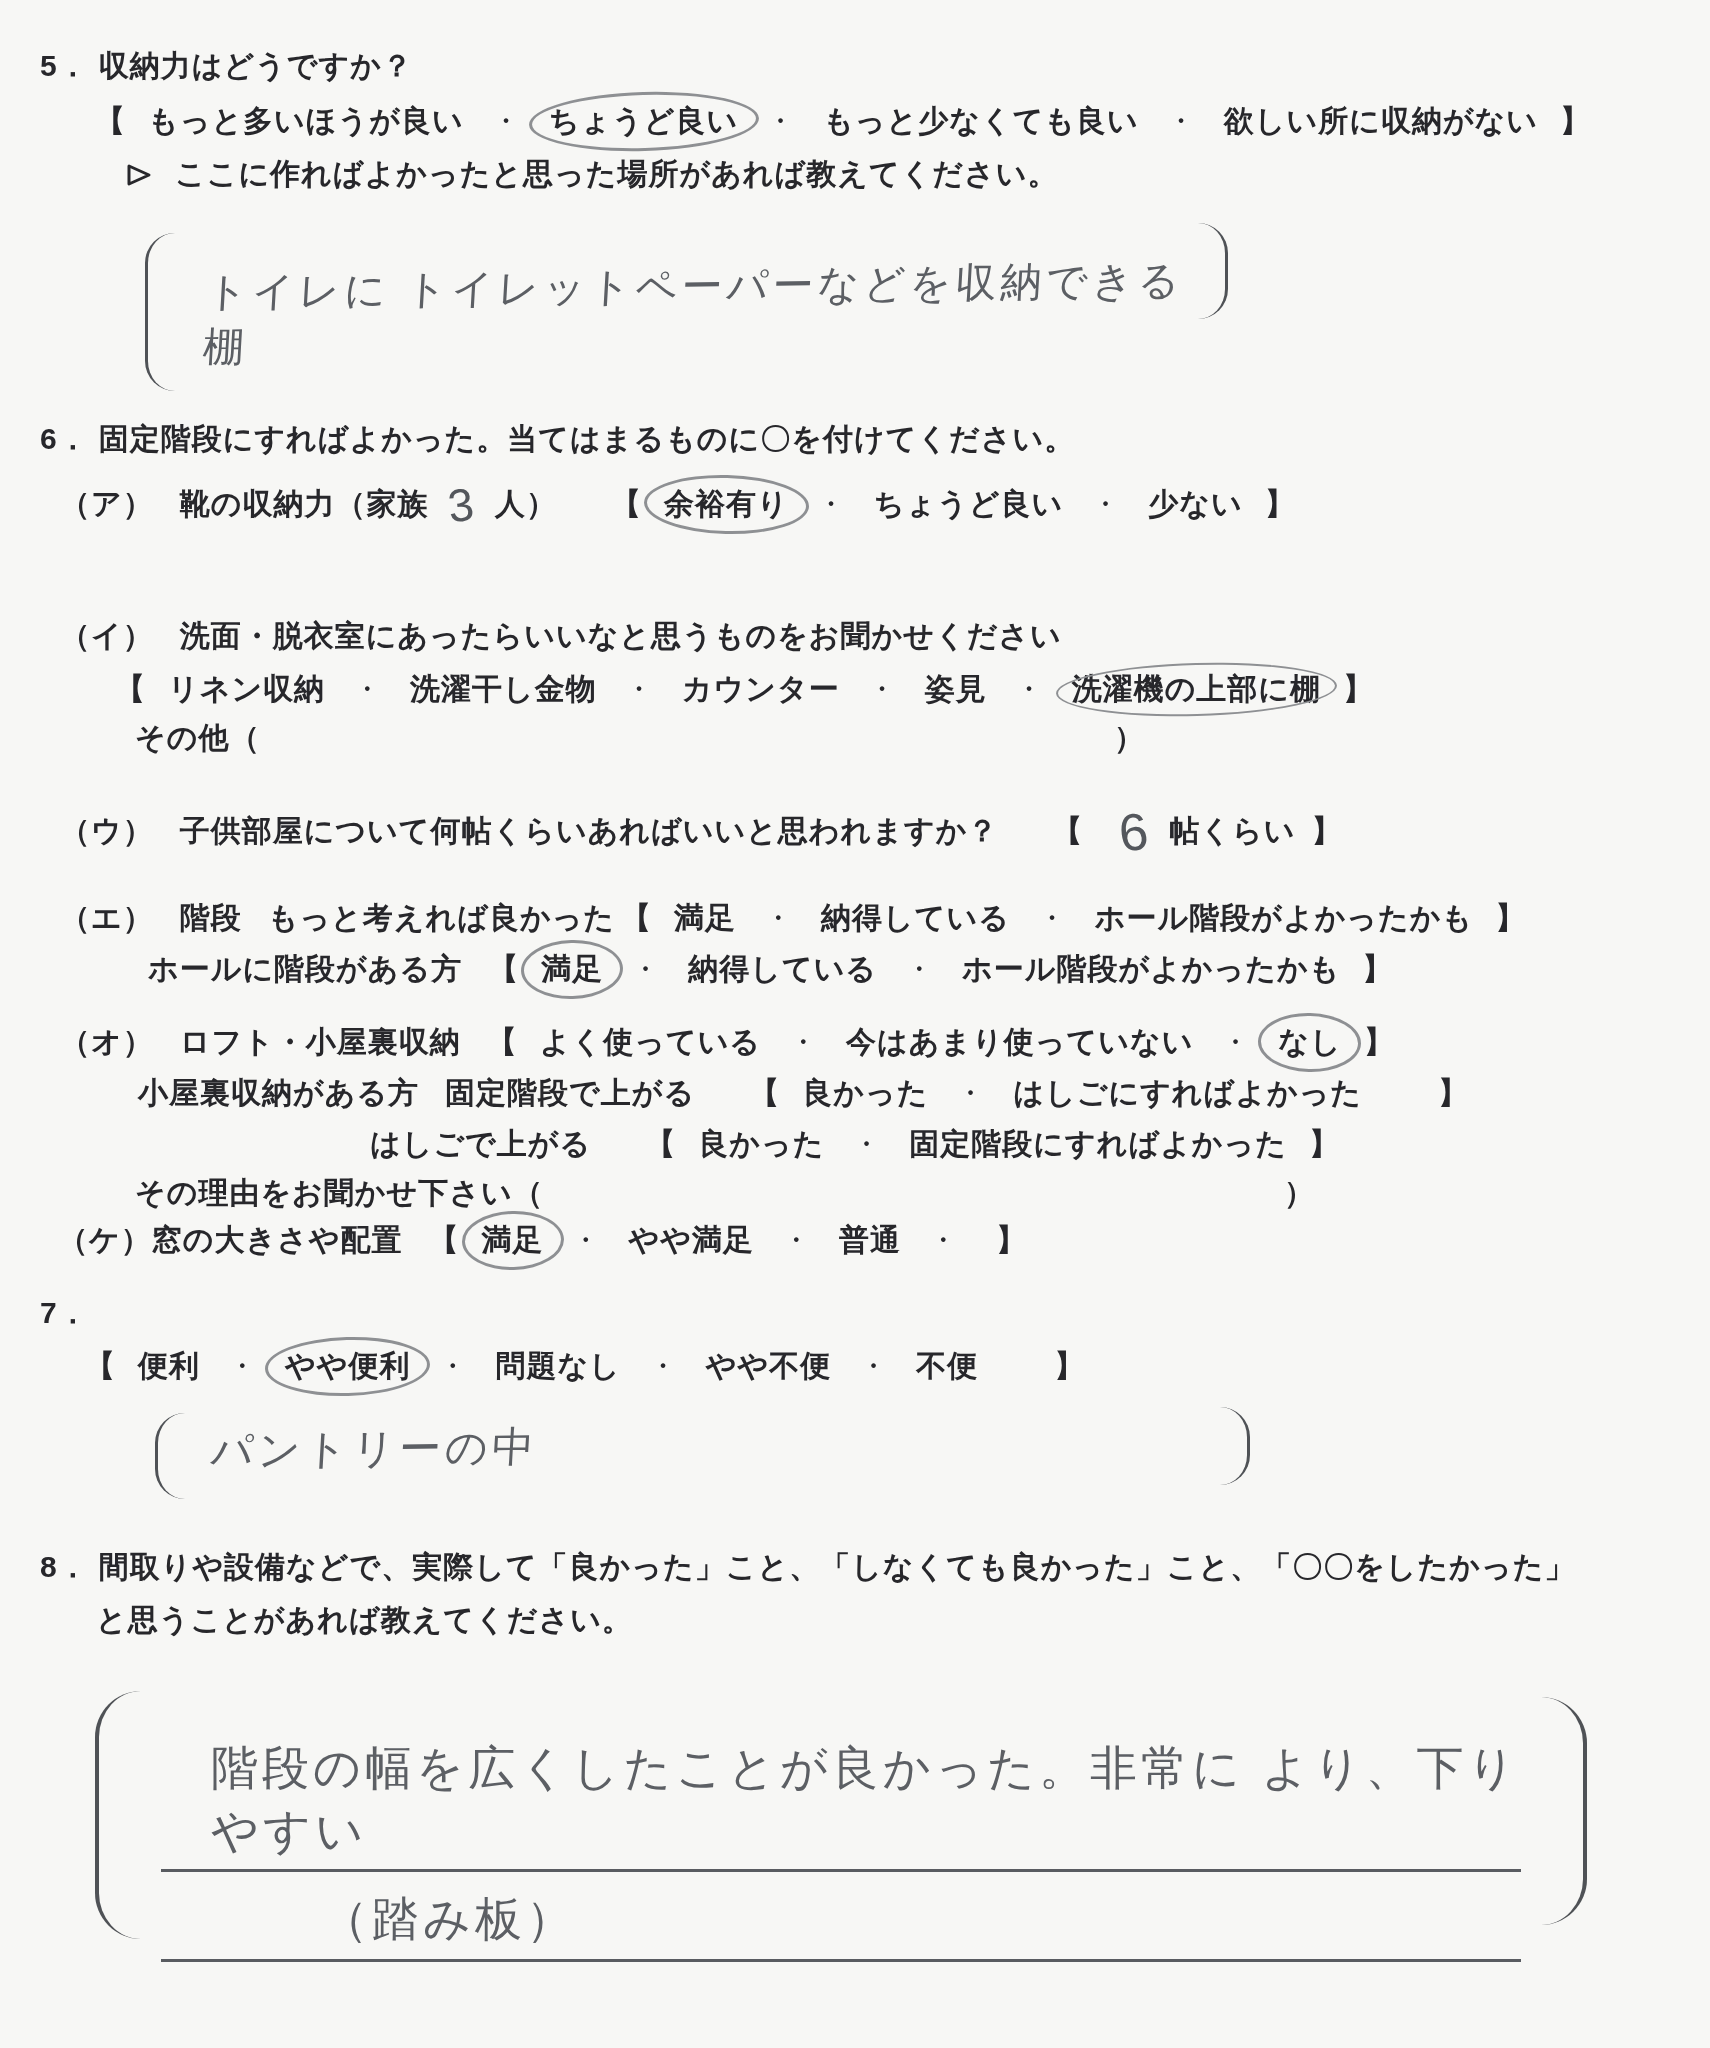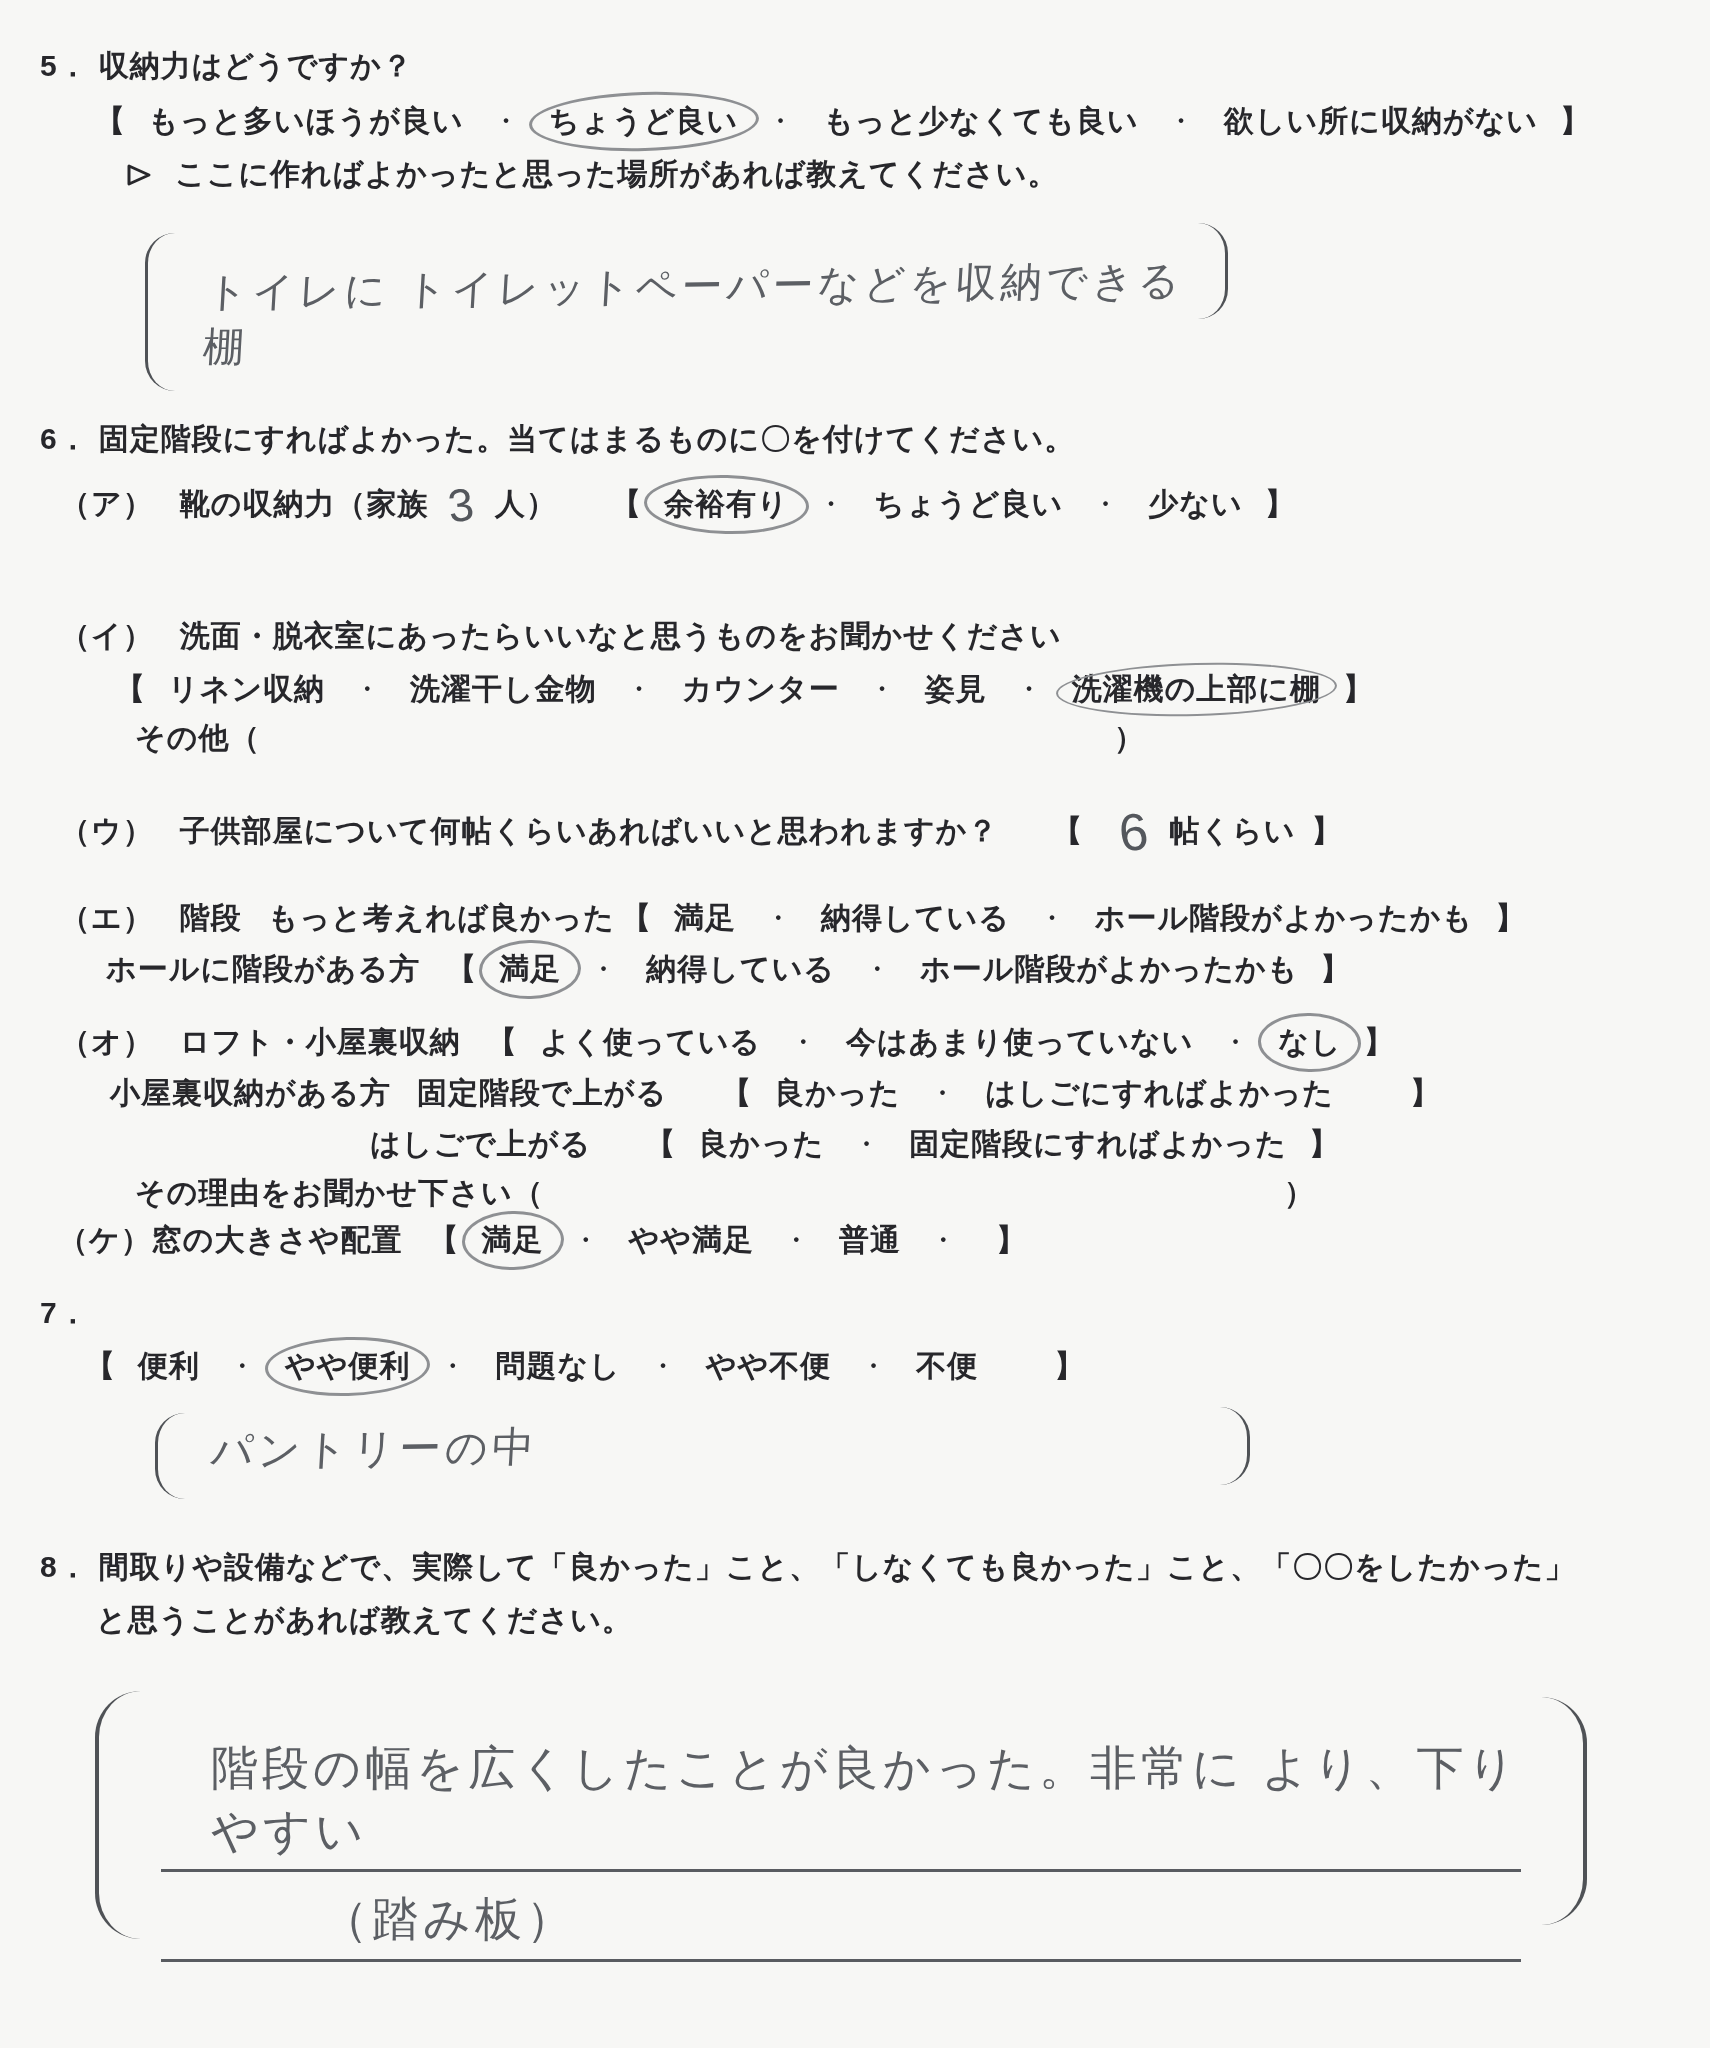--- a/index.html
+++ b/index.html
@@ -140,21 +140,21 @@
       <span class="gap-s"></span>
       <span>もっと考えれば良かった</span>
       <span class="lb" style="padding-left:6px">【</span>
       <span class="opt">満足</span>
       <span class="dot">・</span>
       <span class="opt">納得している</span>
       <span class="dot">・</span>
       <span class="opt">ホール階段がよかったかも</span>
       <span class="rbk">】</span>
     </div>
-    <div class="line" style="margin:12px 0 0 66px">
+    <div class="line" style="margin:12px 0 0 108px">
       <span>ホールに階段がある方</span>
       <span class="gap-s"></span>
       <span class="lb">【</span>
       <span class="opt circled">満足</span>
       <span class="dot">・</span>
       <span class="opt">納得している</span>
       <span class="dot">・</span>
       <span class="opt">ホール階段がよかったかも</span>
       <span class="rbk">】</span>
     </div>
@@ -164,21 +164,21 @@
       <span>ロフト・小屋裏収納</span>
       <span class="gap-s"></span>
       <span class="lb">【</span>
       <span class="opt">よく使っている</span>
       <span class="dot">・</span>
       <span class="opt">今はあまり使っていない</span>
       <span class="dot">・</span>
       <span class="opt circled r2">なし</span>
       <span class="rbk">】</span>
     </div>
-    <div class="line" style="margin:12px 0 0 70px">
+    <div class="line" style="margin:12px 0 0 98px">
       <span>小屋裏収納がある方</span>
       <span class="gap-s"></span>
       <span>固定階段で上がる</span>
       <span class="gap-m"></span>
       <span class="lb">【</span>
       <span class="opt">良かった</span>
       <span class="dot">・</span>
       <span class="opt">はしごにすればよかった</span>
       <span class="gap-m"></span>
       <span class="rbk">】</span>

